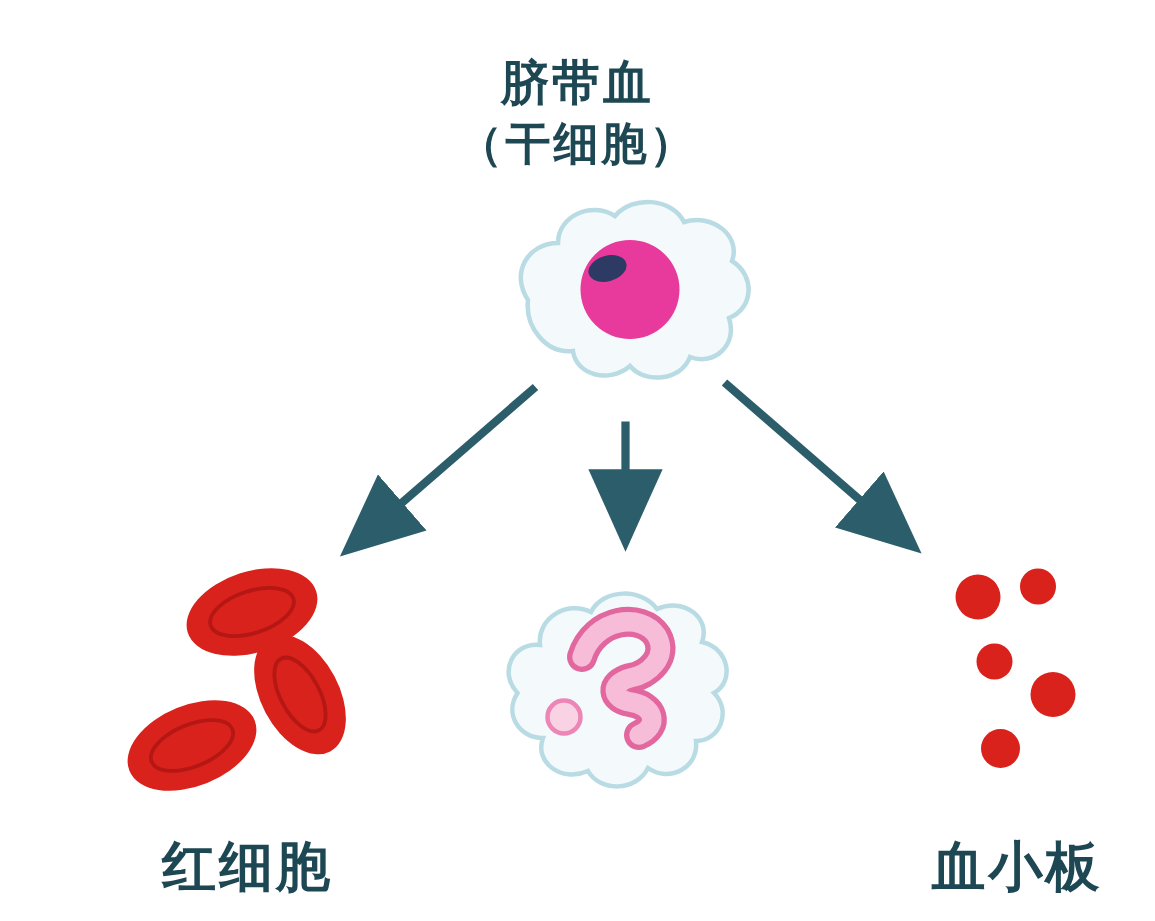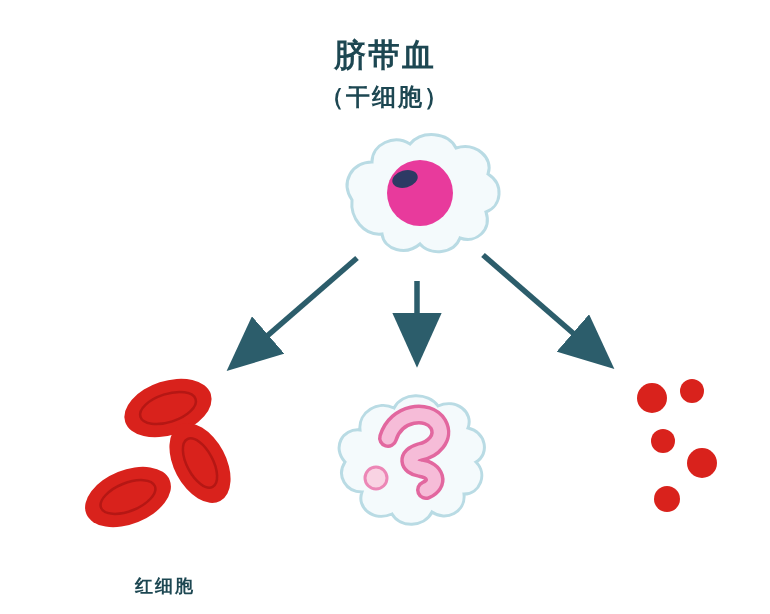--- a/index.html
+++ b/index.html
@@ -25,29 +25,29 @@
     top: 34px;
     left: 0;
     width: 770px;
     text-align: center;
     color: #1d4752;
     font-weight: bold;
     font-size: 32px;
     line-height: 42px;
     letter-spacing: 2px;
   }
-  .title .line2 { font-size: 24px; }
+  .title .line2 { font-size: 30px; }
   .cell-label {
     position: absolute;
-    top: 574px;
+    top: 554px;
     width: 160px;
     text-align: center;
     color: #1d4752;
     font-weight: bold;
-    font-size: 18px;
+    font-size: 36px;
     letter-spacing: 2px;
   }
   .label-red   { left: 85px; }
   .label-white { left: 330px; }
   .label-plat  { left: 598px; }
 
   .membrane { stroke: #b9dbe4; stroke-width: 3; }
   .arrow-line { stroke-width: 5.5; stroke-linecap: butt; }
   .rbc-inner { fill: none; stroke: rgba(145, 12, 12, 0.5); stroke-width: 2.5; }
   .wbc-nucleus-outer { fill: none; stroke-width: 20; stroke-linecap: round; stroke-linejoin: round; }
@@ -133,14 +133,15 @@
     <g>
       <circle cx="652" cy="398" r="15" fill="#d9221c"></circle>
       <circle cx="692" cy="391" r="12" fill="#d9221c"></circle>
       <circle cx="663" cy="441" r="12" fill="#d9221c"></circle>
       <circle cx="702" cy="463" r="15" fill="#d9221c"></circle>
       <circle cx="667" cy="499" r="13" fill="#d9221c"></circle>
     </g>
   </svg>
 
   <div class="cell-label label-red">红细胞</div>
+  <div class="cell-label label-plat">血小板</div>
 
 </div>
 
 </body></html>

